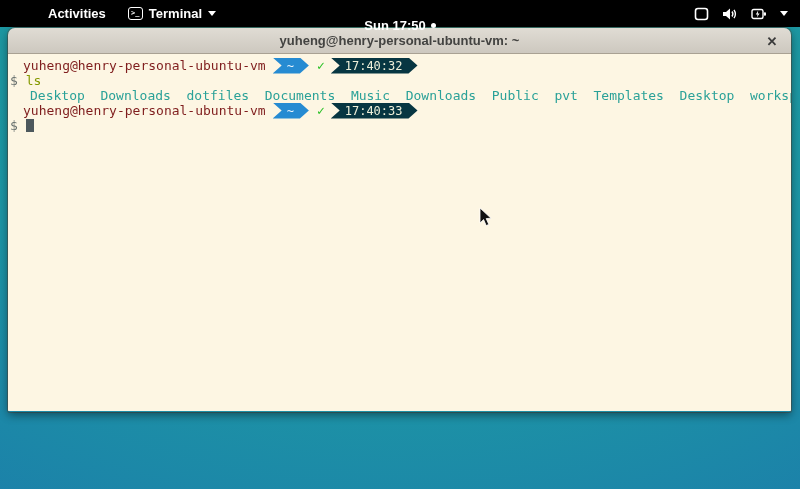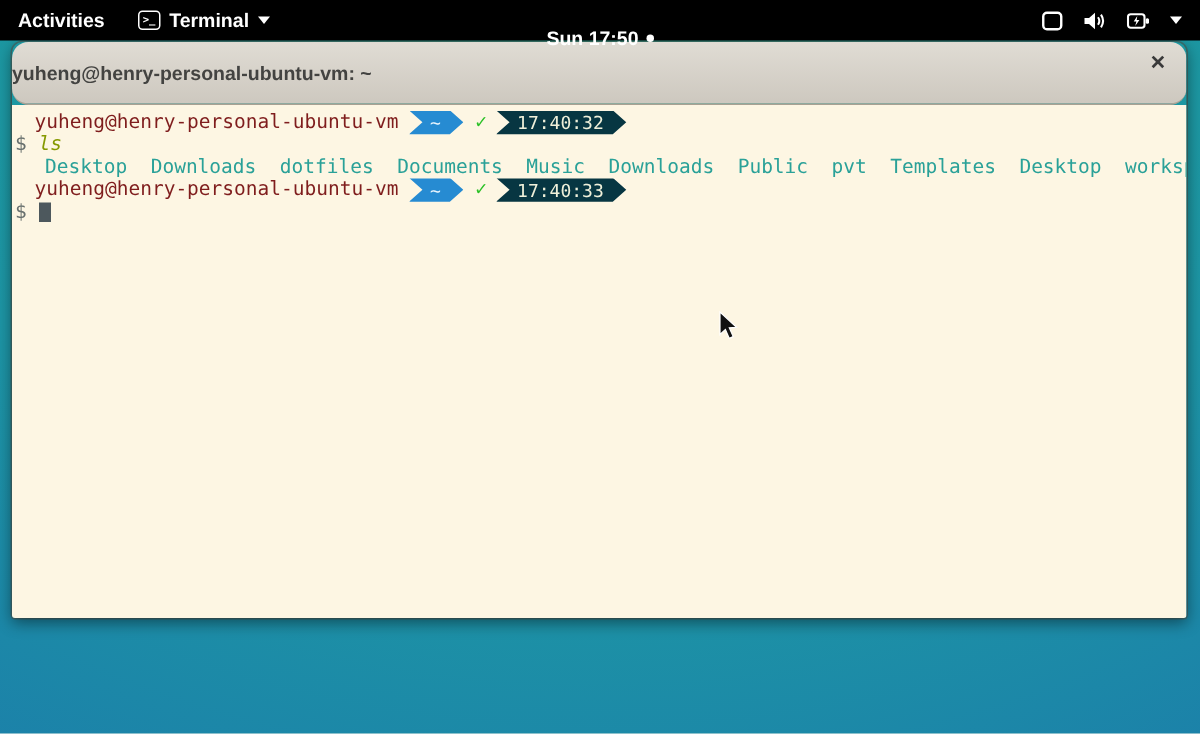--- a/index.html
+++ b/index.html
@@ -11,21 +11,21 @@
     position:relative;
   }
 
   
   .topbar {
     position:absolute; top:0; left:0; width:800px; height:27px;
     background:var(--topbar-bg,#000); color:#fff;
     display:flex; align-items:center; z-index:30;
     font-size:13px; font-weight:bold;
   }
-  .activities { padding:12px 12px; height:100%; display:flex; align-items:center; cursor:pointer; }
+  .activities { padding:12px 12px; height:100%; display:flex; align-items:center; cursor:pointer;margin-left:36px; }
   .app-indicator { display:flex; align-items:center; gap:6px; padding:0 10px; height:100%; cursor:pointer; }
   .term-app-icon {
     width:15px; height:13px; border:1px solid #fff; border-radius:3px;
     display:flex; align-items:center; justify-content:center;
     font-family:"DejaVu Sans Mono", monospace; font-size:7px; font-weight:bold; line-height:1;
   }
   .caret-down {
     width:0; height:0; border-left:4px solid transparent; border-right:4px solid transparent;
     border-top:5px solid #fff; display:inline-block;
   }
@@ -39,24 +39,24 @@
   .tray svg { display:block; }
 
   
   .window {
     position:absolute; left:8px; top:28px; width:783px; height:384px;
     border-radius:7px 7px 2px 2px;
     box-shadow:0 3px 10px rgba(0,0,0,.45), 0 0 0 1px rgba(90,85,75,.55);
     overflow:hidden; z-index:10;
   }
   .titlebar {
-    height:42px; background:linear-gradient(var(--titlebar-bg,#e0dcd4), #cdc8bf);
+    height:26px; background:linear-gradient(var(--titlebar-bg,#e0dcd4), #cdc8bf);
     border-bottom:1px solid #a9a193;
-    display:flex; align-items:center; position:relative;
-    font-size:13px; font-weight:bold; color:#434341;border-radius:11px;
+    display:flex; align-items:center; justify-content:center; position:relative;
+    font-size:13px; font-weight:bold; color:#434341;
   }
   .close-btn {
     position:absolute; right:8px; top:0; height:26px; width:22px;
     display:flex; align-items:center; justify-content:center;
     color:#3a3a3a; font-size:13px; font-weight:bold; cursor:pointer;
   }
   .term-body {
     height:357px; background:var(--terminal-bg,#fdf6e3);
     font-family:"DejaVu Sans Mono", monospace; font-size:13px; color:#45423c;
     padding:4px 2px 0 2px; cursor:text;
@@ -70,21 +70,21 @@
     height:16px; display:inline-flex; align-items:center; justify-content:center;
     font-size:12px; line-height:16px;
     clip-path:polygon(0% 0%, calc(100% - 9px) 0%, 100% 50%, calc(100% - 9px) 100%, 0% 100%, 9px 50%);
     padding:0 15px 0 14px;
   }
   .pl-blue { background:var(--powerline-blue,#268bd2); color:#e8f4fd; margin-left:7px; }
   .pl-dark { background:var(--powerline-dark,#073642); color:#eff0da;align-items:center; }
   .check { color:var(--check-color,#2bc127); font-weight:bold; margin:0 6px 0 8px; }
 
   .dollar { color:#68706e; }
-  .cmd { color:var(--cmd-color,#859900); margin-left:1ch;font-style:italic; }
+  .cmd { color:var(--cmd-color,#859900); margin-left:1ch; }
   .listing { color:var(--dir-color,#2aa198);padding-left:20px; }
   .listing span + span { margin-left:2ch; }
   .block-cursor {
     width:8px; height:13px; background:var(--cursor-color,#4d585d);
     display:inline-block; margin-left:1ch;
   }
 
   
   .pointer { position:absolute; left:479px; top:207px; z-index:50; pointer-events:none; }
 </style>

